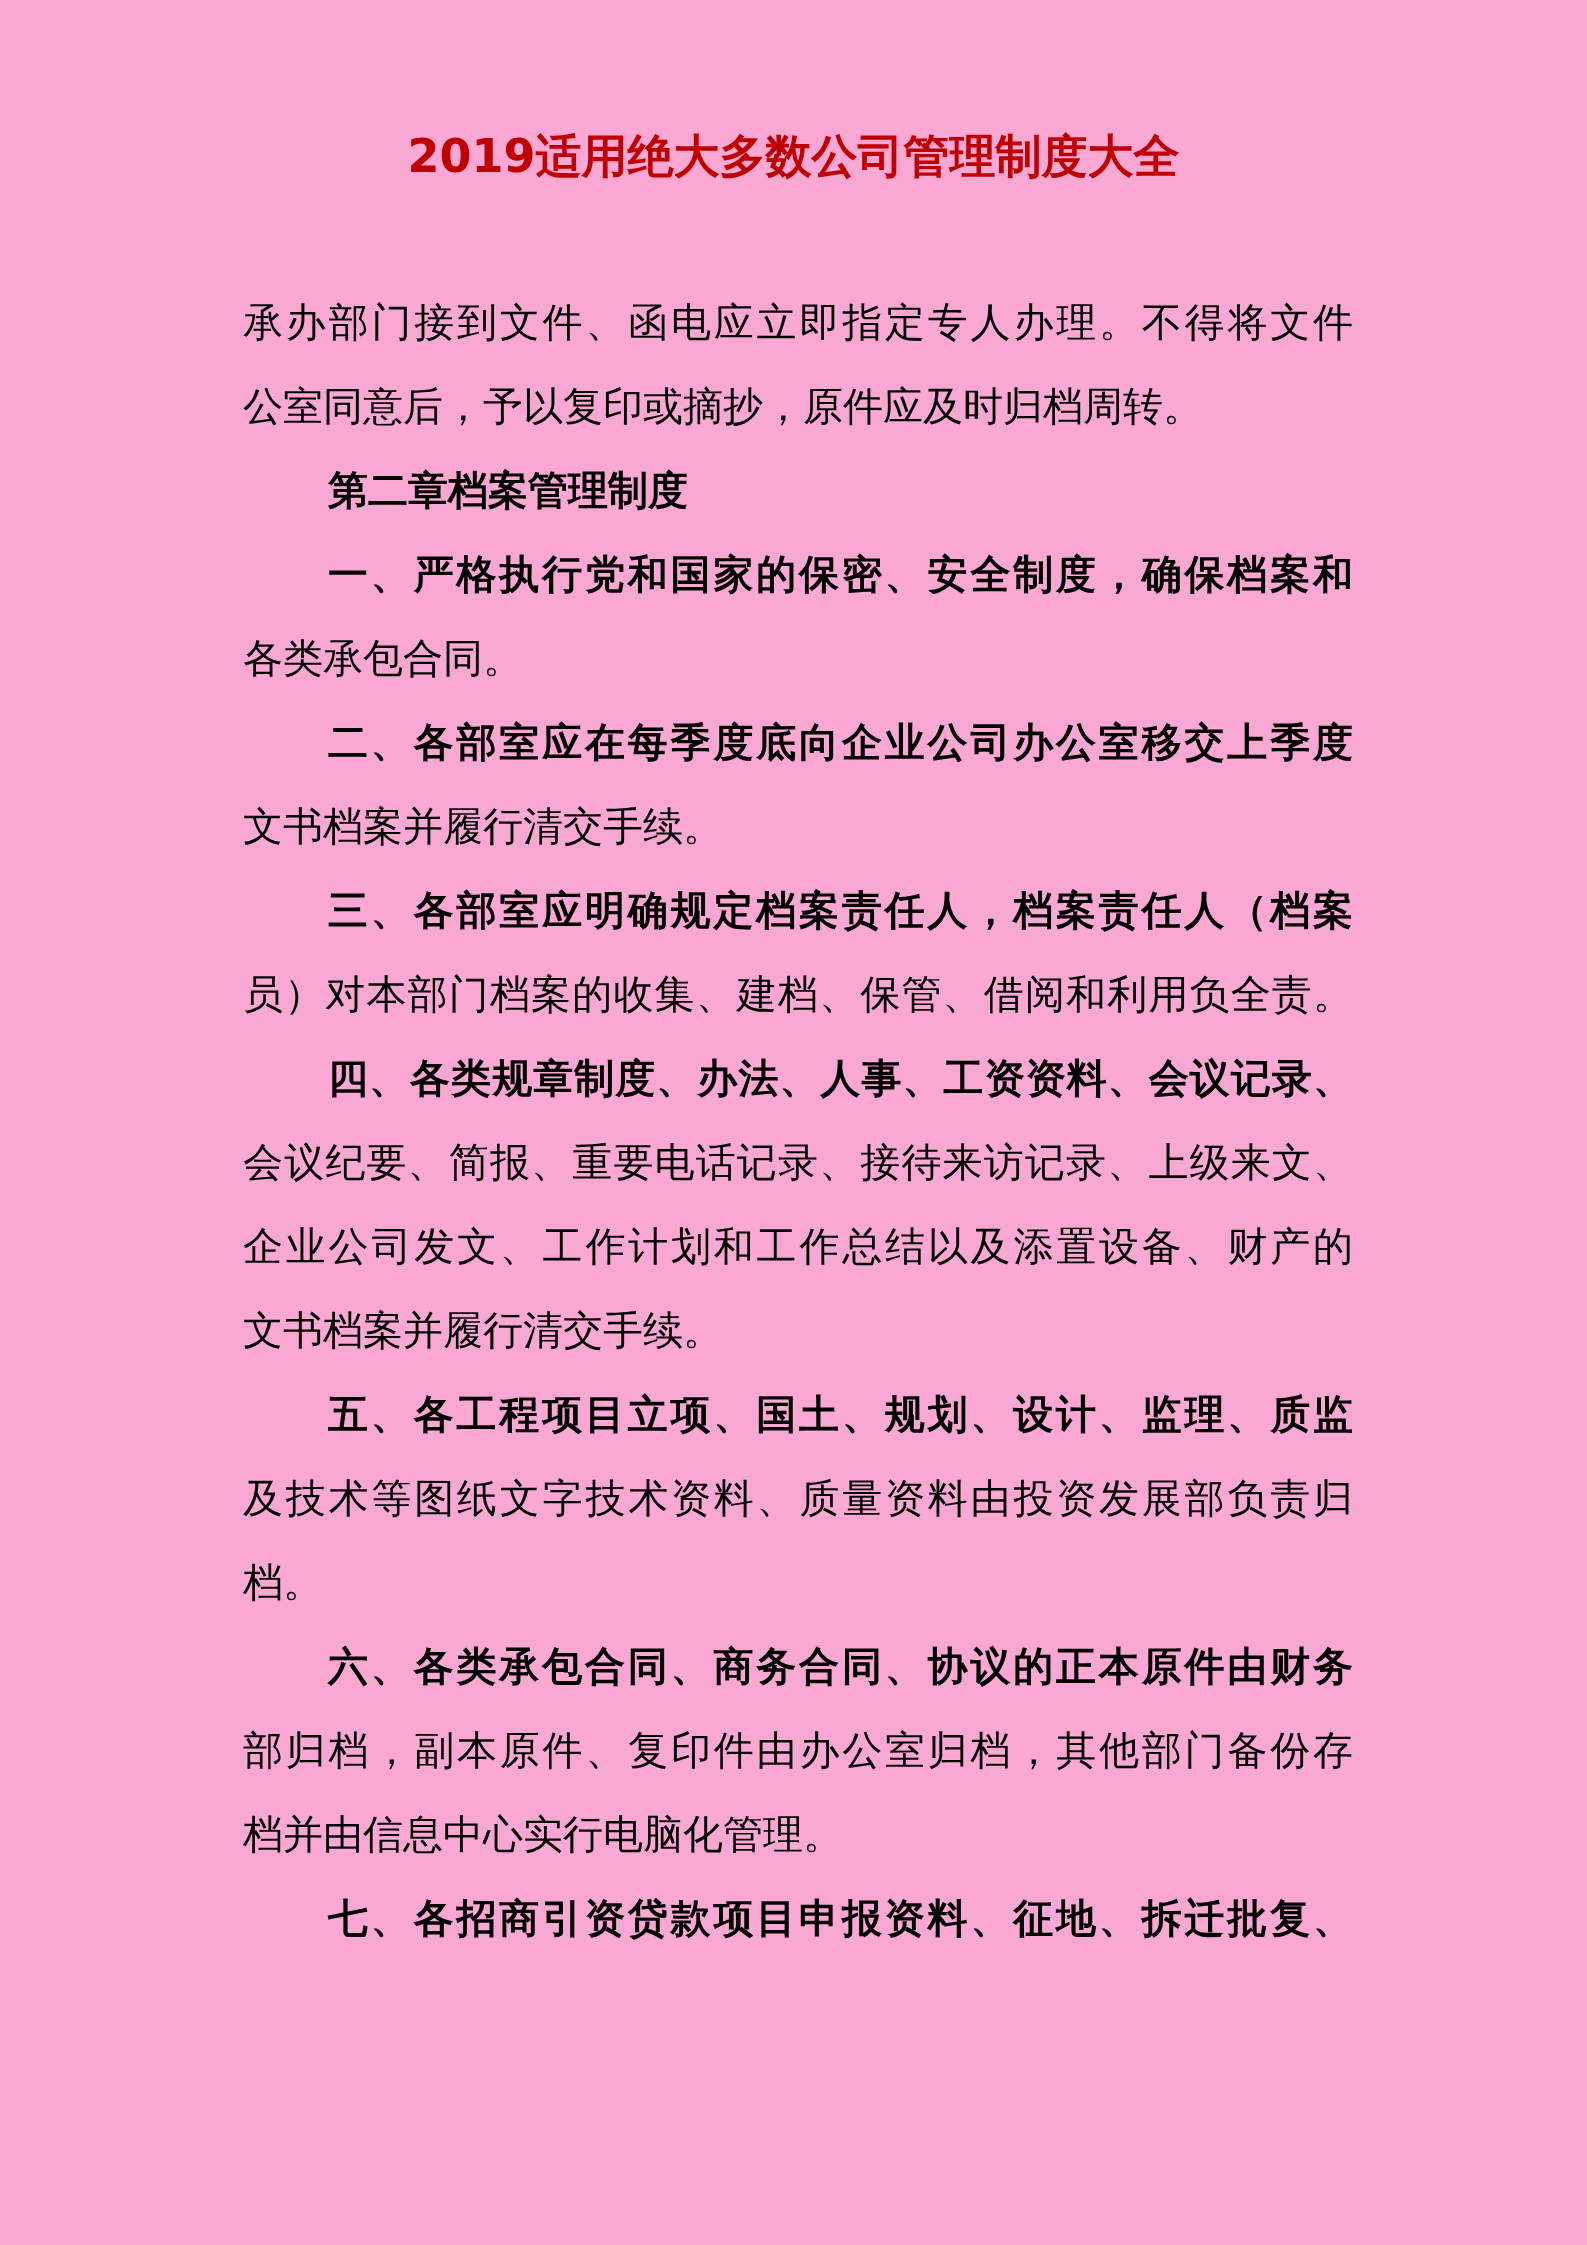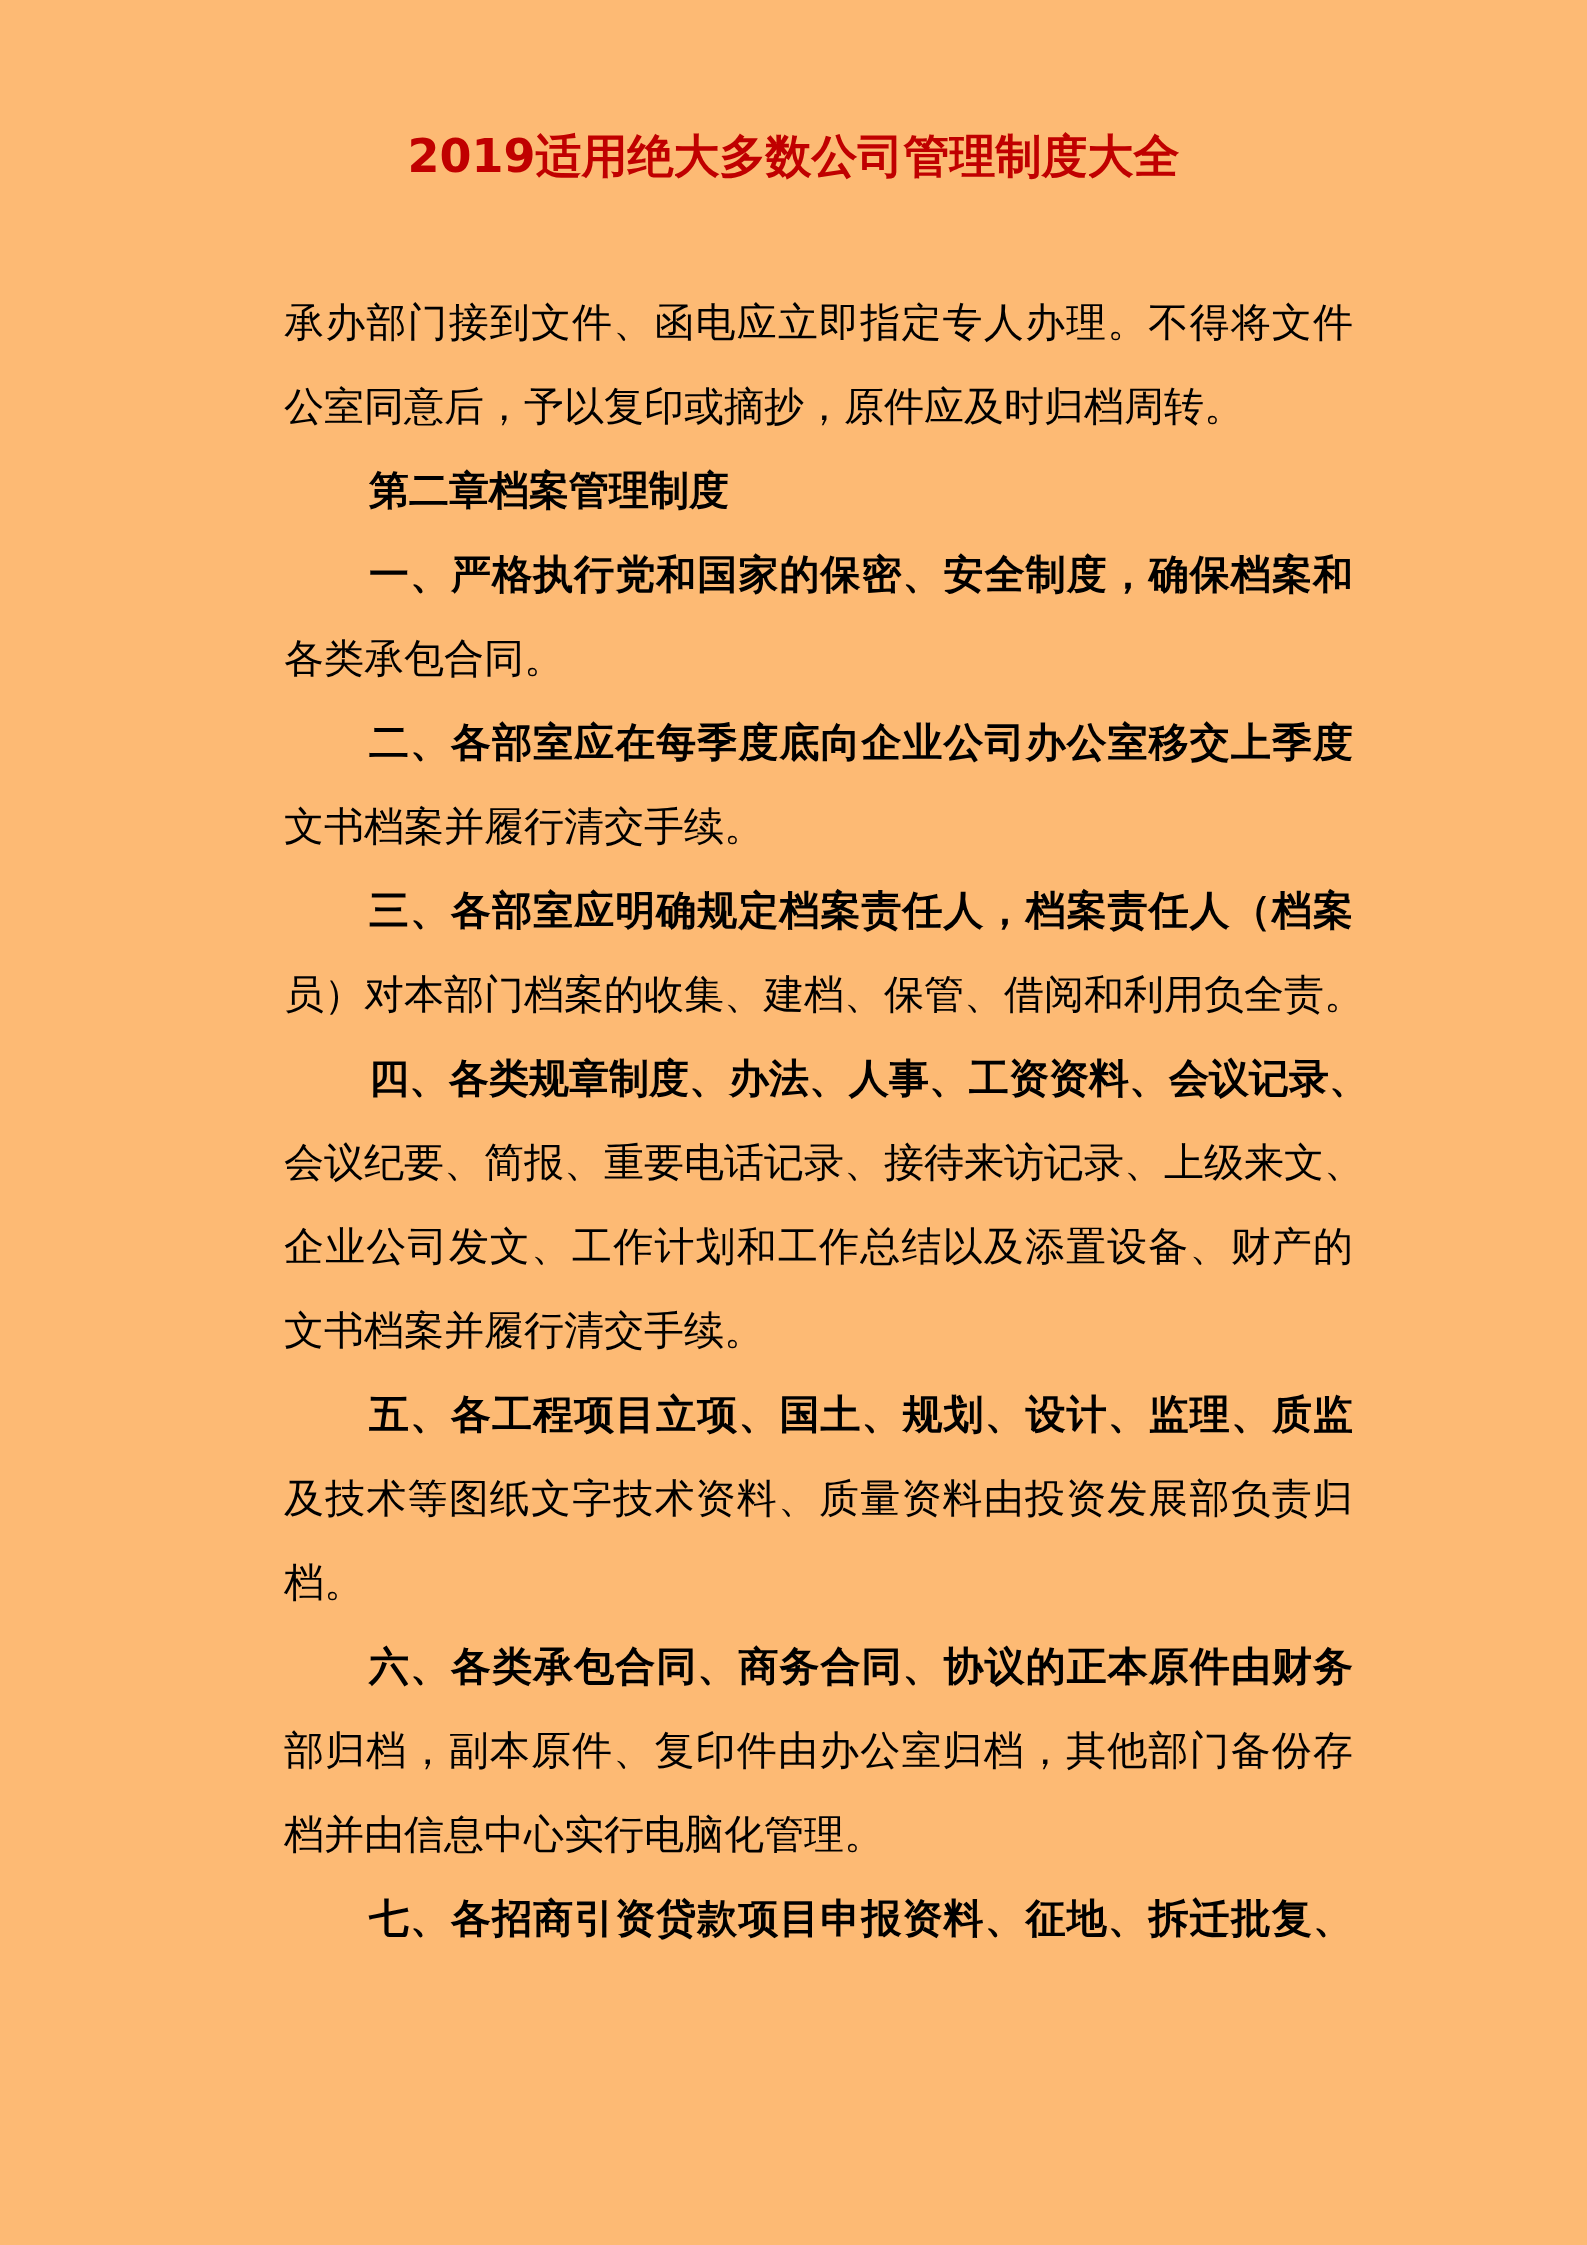--- a/index.html
+++ b/index.html
@@ -1,29 +1,29 @@
 <!DOCTYPE html>
 <html><head>
 <meta charset="utf-8">
 <style>
   html, body { margin: 0; padding: 0; background: #ffffff; }
   body { width: 1587px; height: 2245px; position: relative; overflow: hidden; }
-  .page { position: absolute; left: 0; top: 0; width: 1587px; height: 2245px; background: #fdba74; }
+  .page { position: absolute; left: 0; top: 0; width: 1587px; height: 2245px; background: #f9a8d4; }
   .title {
     position: absolute; left: 0; top: 126px; width: 1587px; text-align: center;
     font-family: "DejaVu Sans", "Liberation Sans", sans-serif;
     font-weight: bold; font-size: 46px; line-height: 60px; color: #C00000;
     letter-spacing: 0px;
   }
   .body {
     position: absolute; left: 243px; top: 280px; width: 1110px;
     font-family: "DejaVu Sans", "Liberation Sans", sans-serif;
     font-size: 40px; line-height: 84px; color: #000;
   }
-  .line { display: block; height: 84px; white-space: nowrap; text-align: justify; text-align-last: justify; margin-left: 41px; }
+  .line { display: block; height: 84px; white-space: nowrap; text-align: justify; text-align-last: justify; }
   .line.last { text-align: center; text-align-last: left; }
   .line.indent { padding-left: 85px; font-weight: bold; }
 </style>
 </head>
 <body>
 
 <div class="page">
   <div class="title">2019适用绝大多数公司管理制度大全</div>
   <div class="body" id="doc-body">
       <span class="line">承办部门接到文件、函电应立即指定专人办理。不得将文件</span>

